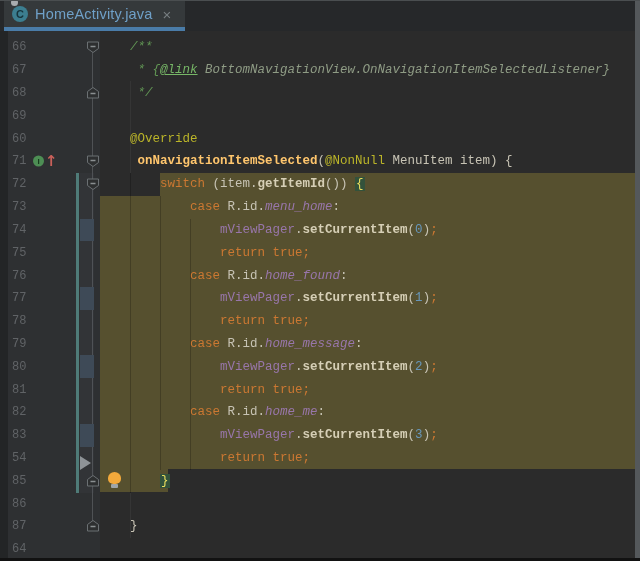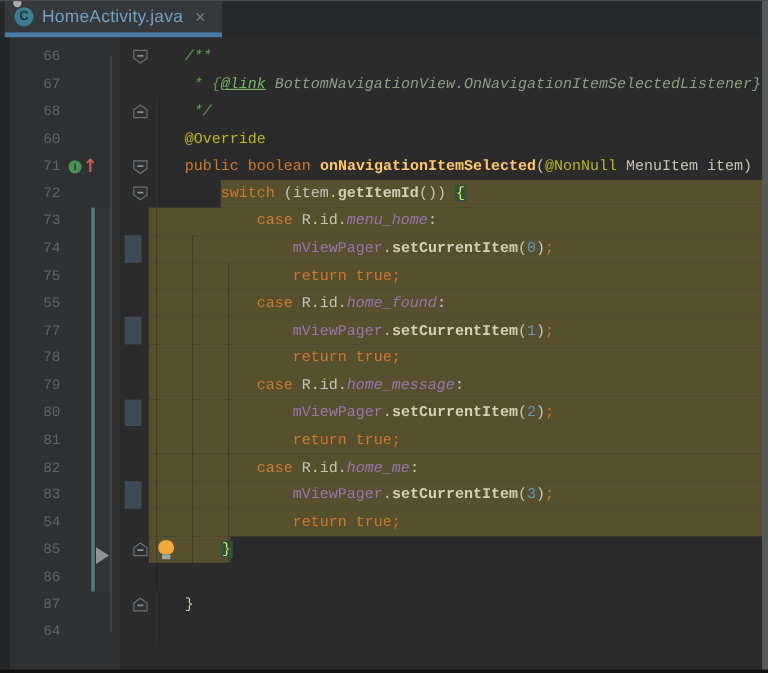--- a/index.html
+++ b/index.html
@@ -21,21 +21,21 @@
   .editor{position:absolute;left:0;top:31px;right:0;height:530px;background:var(--background,#2B2B2B);}
   .gutter-bg{position:absolute;left:0;top:0;bottom:0;width:100px;background:var(--gutter-bg,#2E3032);}
   .leftstrip{position:absolute;left:0;top:0;bottom:0;width:8px;background:#232526;}
   .foldcol{position:absolute;left:80px;top:142px;width:14px;height:320px;background:#323437;}
   .vcsline{position:absolute;left:76px;top:142px;width:3px;height:320px;background:var(--vcs-change,#4F7B78);}
   .foldvline{position:absolute;left:92px;top:16px;width:1px;height:480px;background:#55585C;opacity:.85;}
   .guide{position:absolute;width:1px;background:rgba(0,0,0,0.22);z-index:2;}
   .guide.light{background:rgba(255,255,255,0.05);}
   .drag-triangle{position:absolute;left:80px;top:425px;width:0;height:0;z-index:3;
       border-left:11px solid #8E9397;border-top:7px solid transparent;border-bottom:7px solid transparent;}
-  .rows{position:absolute;left:0;top:5px;right:0;margin-left:24px;}
+  .rows{position:absolute;left:0;top:5px;right:0;}
   .row{position:relative;height:22.826px;}
   .sel{position:absolute;top:0;bottom:0;background:var(--selection,#56502F);z-index:0;}
   .lnum{position:absolute;left:12px;top:50%;transform:translateY(-50%);
         color:var(--line-number,#606366);font:12px "Liberation Mono",monospace;z-index:1;}
   .vcsb{position:absolute;left:80px;width:14px;top:0;bottom:0;background:var(--vcs-block,#3E4A57);z-index:1;}
   .foldmark{position:absolute;left:86px;top:50%;transform:translateY(-50%);z-index:2;line-height:0;cursor:pointer;}
   .code{position:absolute;left:100px;top:0;bottom:0;right:0;display:flex;align-items:center;
         white-space:pre;font:12.5px "Liberation Mono",monospace;z-index:1;}
   .ovr{position:absolute;left:33px;top:50%;transform:translateY(-50%);display:flex;align-items:center;z-index:2;cursor:pointer;}
   .ovr-circle{width:11px;height:11px;border-radius:50%;background:#4D8E54;display:flex;align-items:center;
@@ -107,34 +107,38 @@
         </div>
         <div class="row">
           <span class="lnum">68</span>
           <span class="foldmark"><svg width="14" height="13">
               <path d="M1.5 11.5 h11 v-6.5 l-5.5 -4 l-5.5 4 z" fill="#2d2f30" stroke="#6b7073"></path>
               <line x1="4.5" y1="7" x2="9.5" y2="7" stroke="#8a8f91" stroke-width="1.4"></line>
             </svg></span>
           <div class="code"><span class="s-doc">     */</span></div>
         </div>
         <div class="row">
+          <span class="lnum">69</span>
+          <div class="code"></div>
+        </div>
+        <div class="row">
           <span class="lnum">60</span>
           <div class="code"><span class="s-def">    </span><span class="s-ann">@Override</span></div>
         </div>
         <div class="row">
           <span class="lnum">71</span>
           <span class="ovr">
             <span class="ovr-circle">I</span>
             <span class="ovr-arrow">↑</span>
           </span>
           <span class="foldmark"><svg width="14" height="13">
               <path d="M1.5 1.5 h11 v6.5 l-5.5 4 l-5.5 -4 z" fill="#2d2f30" stroke="#6b7073"></path>
               <line x1="4.5" y1="6" x2="9.5" y2="6" stroke="#8a8f91" stroke-width="1.4"></line>
             </svg></span>
-          <div class="code"><span class="s-def">    </span><span class="s-kw">public boolean</span><span class="s-def"> </span><span class="s-mname">onNavigationItemSelected</span><span class="s-def">(</span><span class="s-ann">@NonNull</span><span class="s-def"> MenuItem item) {</span></div>
+          <div class="code"><span class="s-def">    </span><span class="s-def"> </span><span class="s-mname">onNavigationItemSelected</span><span class="s-def">(</span><span class="s-ann">@NonNull</span><span class="s-def"> MenuItem item) {</span></div>
         </div>
         <div class="row">
           <div class="sel" style="left: 160px; right: 0px;"></div>
           <span class="lnum">72</span>
           <span class="foldmark"><svg width="14" height="13">
               <path d="M1.5 1.5 h11 v6.5 l-5.5 4 l-5.5 -4 z" fill="#2d2f30" stroke="#6b7073"></path>
               <line x1="4.5" y1="6" x2="9.5" y2="6" stroke="#8a8f91" stroke-width="1.4"></line>
             </svg></span>
           <div class="code"><span class="s-def">        </span><span class="s-kw">switch</span><span class="s-def"> (item.</span><span class="s-mcall">getItemId</span><span class="s-def">()) </span><span class="s-brace">{</span></div>
         </div>
@@ -149,21 +153,21 @@
           <span class="lnum">74</span>
           <div class="code"><span class="s-def">                </span><span class="s-field">mViewPager</span><span class="s-def">.</span><span class="s-mcall">setCurrentItem</span><span class="s-def">(</span><span class="s-num">0</span><span class="s-def">)</span><span class="s-kw">;</span></div>
         </div>
         <div class="row">
           <div class="sel" style="left: 100px; right: 0px;"></div>
           <span class="lnum">75</span>
           <div class="code"><span class="s-def">                </span><span class="s-kw">return true;</span></div>
         </div>
         <div class="row">
           <div class="sel" style="left: 100px; right: 0px;"></div>
-          <span class="lnum">55</span>
+          <span class="lnum">76</span>
           <div class="code"><span class="s-def">            </span><span class="s-kw">case</span><span class="s-def"> R.id.</span><span class="s-sfield">home_found</span><span class="s-def">:</span></div>
         </div>
         <div class="row">
           <div class="sel" style="left: 100px; right: 0px;"></div>
           <div class="vcsb"></div>
           <span class="lnum">77</span>
           <div class="code"><span class="s-def">                </span><span class="s-field">mViewPager</span><span class="s-def">.</span><span class="s-mcall">setCurrentItem</span><span class="s-def">(</span><span class="s-num">1</span><span class="s-def">)</span><span class="s-kw">;</span></div>
         </div>
         <div class="row">
           <div class="sel" style="left: 100px; right: 0px;"></div>

